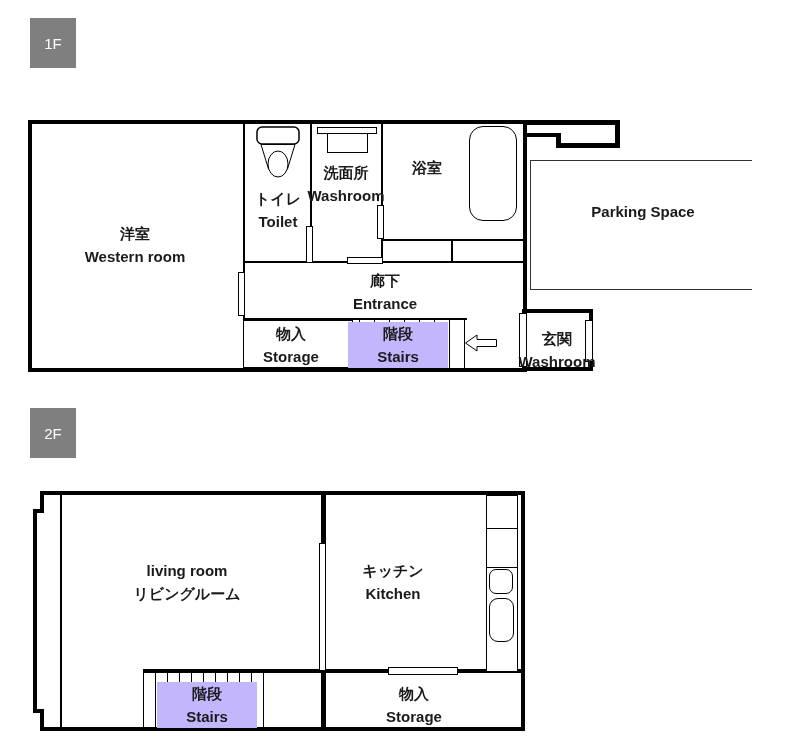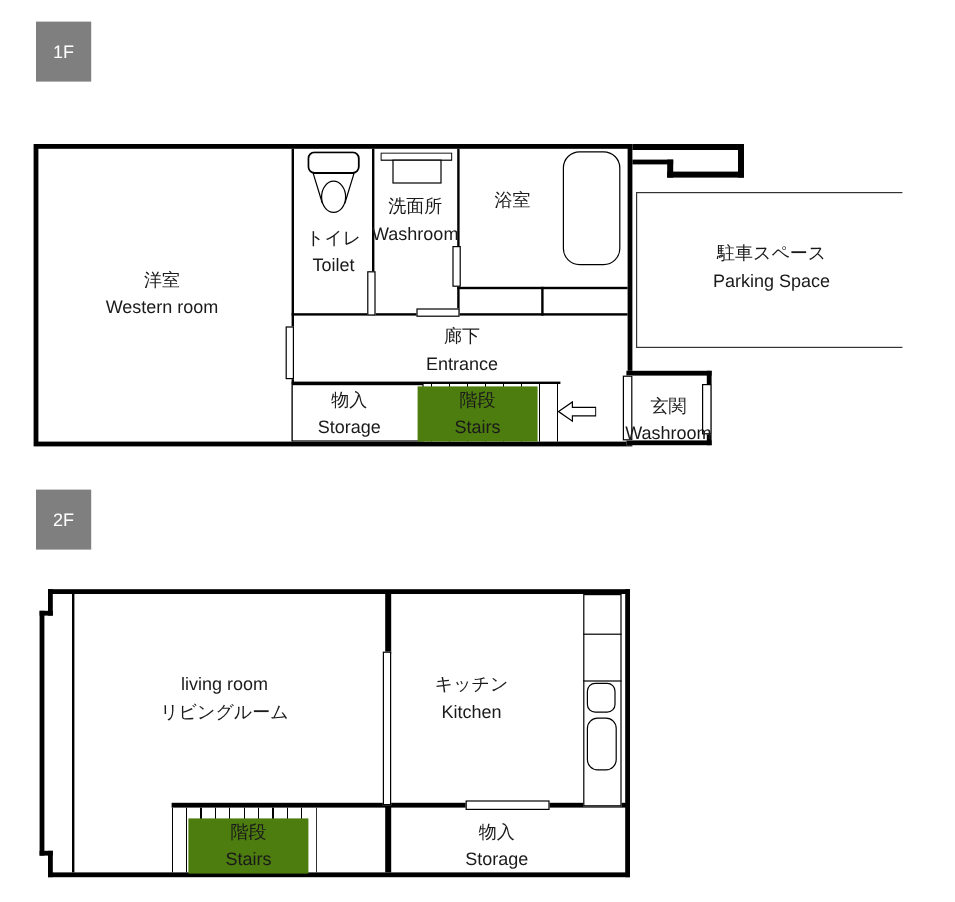--- a/index.html
+++ b/index.html
@@ -30,22 +30,22 @@
   .entrancebox {
     position:absolute; left:522px; top:309px; width:71px; height:62px;
     border:4px solid #000; border-left:none; box-sizing:border-box; background:#fff;
   }
   .parking { position:absolute; left:530px; top:160px; width:252px; height:130px; border:1px solid #333; box-sizing:border-box; }
   .tub { position:absolute; left:469px; top:126px; width:48px; height:95px; border:1px solid #000; border-radius:14px; box-sizing:border-box; background:#fff; }
   .counter { position:absolute; left:486px; top:495px; width:32px; height:177px; border:1px solid #000; box-sizing:border-box; background:#fff; }
   .sinkS { position:absolute; left:489px; top:569px; width:24px; height:25px; border:1px solid #000; border-radius:7px; box-sizing:border-box; }
   .sinkL { position:absolute; left:489px; top:598px; width:25px; height:44px; border:1px solid #000; border-radius:9px; box-sizing:border-box; }
   .rlabel { position:absolute; text-align:center; font-size:15px; }
-  .rlabel span { display:block; line-height:23px; white-space:nowrap; }
-  .whitebg span { background:#4d7c0f; display:inline-block; padding:0 1px; }
+  .rlabel span { display:block; line-height:23px; white-space:nowrap;font-weight:bold; }
+  .whitebg span { background:#c4b5fd; display:inline-block; padding:0 1px; }
   .whitebg { line-height:23px; }
   .whitebg span { display:block; }
   svg { position:absolute; display:block; }
 </style>
 </head>
 <body>
 
 <div class="canvas">
 
   <div class="floor-tag" style="left:30px;top:18px">
@@ -110,21 +110,20 @@
       <span>Toilet</span>
     </div>
     <div class="rlabel" style="left:286px;top:161px;width:120px">
       <span>洗面所</span>
       <span>Washroom</span>
     </div>
     <div class="rlabel" style="left:367px;top:156px;width:120px">
       <span>浴室</span>
     </div>
     <div class="rlabel" style="left:543px;top:200px;width:200px">
-      <span>駐車スペース</span>
       <span>Parking Space</span>
     </div>
     <div class="rlabel" style="left:305px;top:269px;width:160px">
       <span>廊下</span>
       <span>Entrance</span>
     </div>
     <div class="rlabel" style="left:231px;top:322px;width:120px">
       <span>物入</span>
       <span>Storage</span>
     </div>

